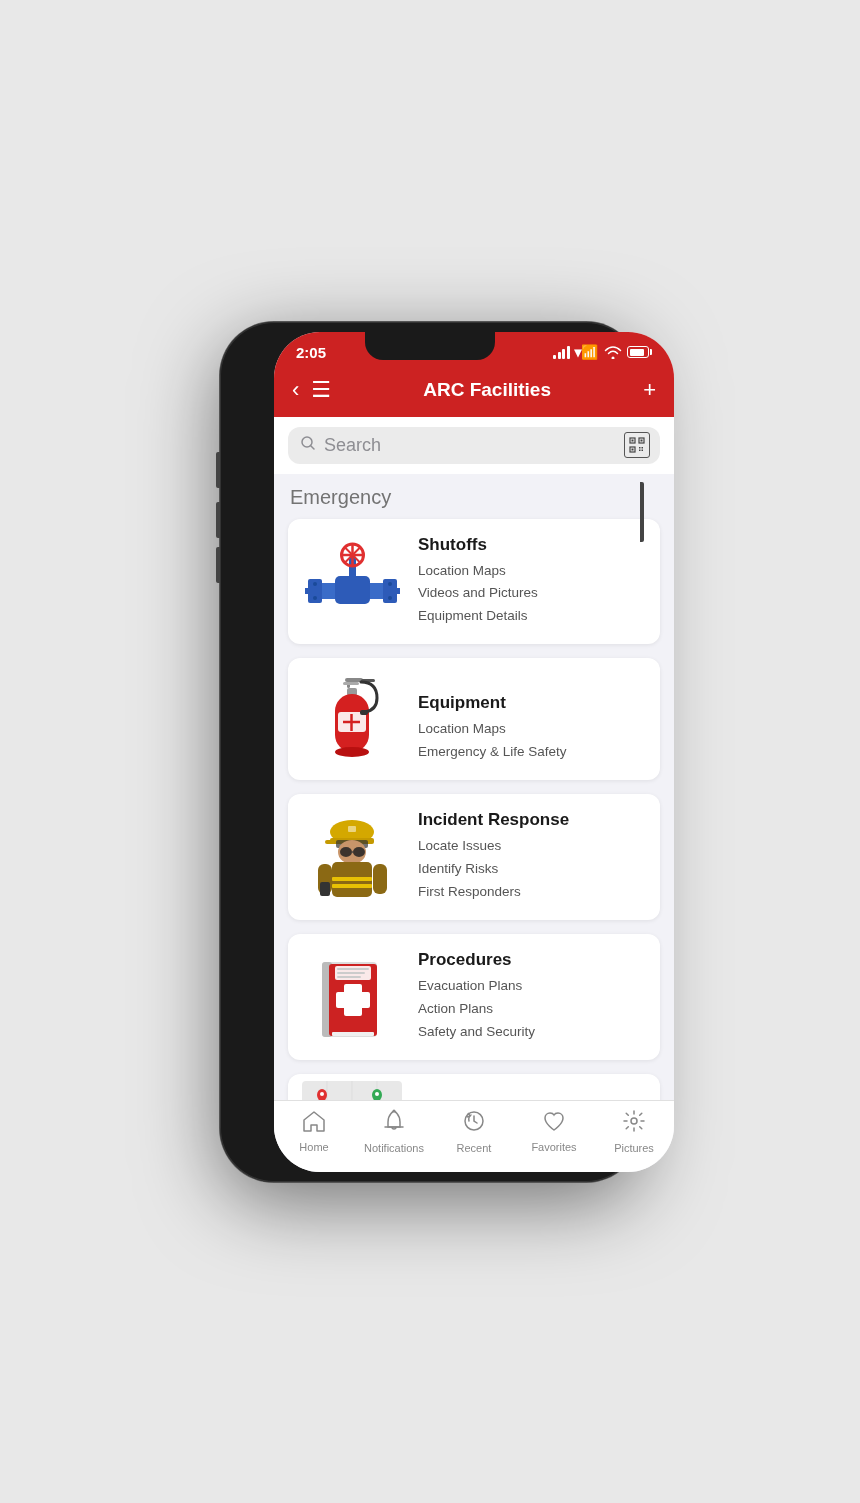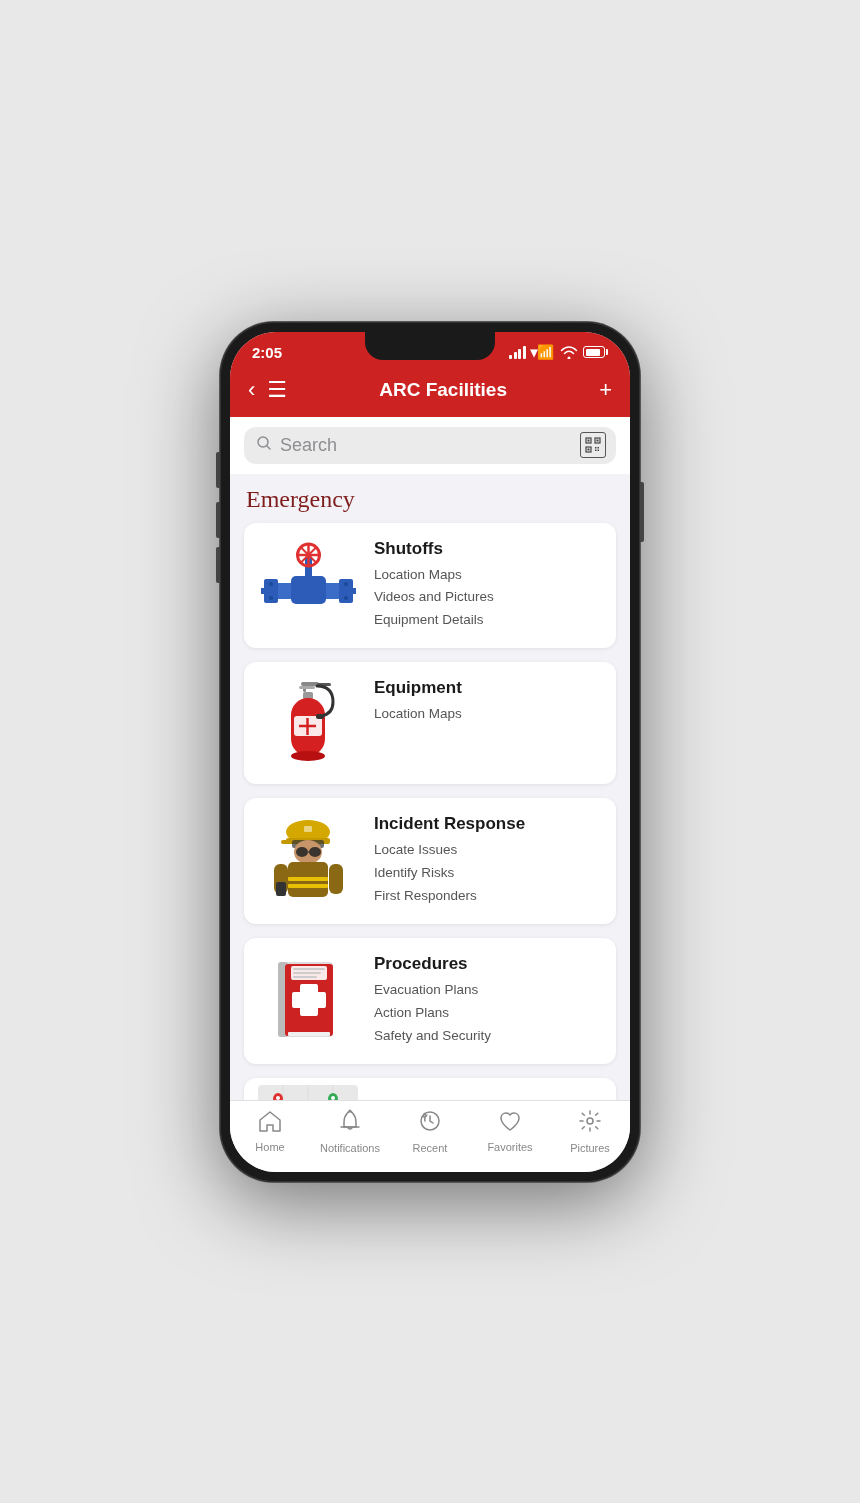--- a/index.html
+++ b/index.html
@@ -49,20 +49,21 @@
     }
 
     .phone-screen {
       width: 100%;
       height: 100%;
       background: #f2f2f7;
       border-radius: 46px;
       overflow: hidden;
       display: flex;
       flex-direction: column;
+      margin-left: 44px;
     }
 
     
     .status-bar {
       background: #cc2222;
       display: flex;
       justify-content: space-between;
       align-items: center;
       padding: 12px 22px 6px;
       color: white;
@@ -136,34 +137,33 @@
     
     .content {
       flex: 1;
       overflow-y: auto;
       background: #f2f2f7;
       padding: 12px 14px;
     }
     .content::-webkit-scrollbar { display: none; }
 
     .section-title {
-      font-size: 24px;
+      font-size: 20px;
       font-weight: 500;
-      color: #7f1d1d;
+      color: #737373;
       margin-bottom: 10px;
       padding-left: 2px;
-      font-family: Liberation Serif, serif;
     }
 
     .card {
       background: white;
       border-radius: 12px;
       margin-bottom: 14px;
       display: flex;
-      align-items: flex-start;
+      align-items: flex-end;
       padding: 16px 14px;
       box-shadow: 0 1px 4px rgba(0,0,0,0.08);
       cursor: pointer;
     }
 
     .card-image {
       width: 100px;
       height: 90px;
       display: flex;
       align-items: center;
@@ -396,20 +396,21 @@
 
             <path d="M44 8 Q60 8 60 24 Q60 36 48 38" stroke="#333" stroke-width="3" fill="none" stroke-linecap="round"></path>
 
             <rect x="43" y="36" width="8" height="5" rx="2" fill="#333"></rect>
           </svg>
         </div>
         <div class="card-info">
           <div class="card-title">Equipment</div>
           <div class="card-subtitle">
             <div>Location Maps</div>
+            <div>Emergency &amp; Life Safety</div>
           </div>
         </div>
       </div>
 
       <div class="card">
         <div class="card-image">
 
           <svg width="85" height="95" viewBox="0 0 85 95">
 
             <ellipse cx="42" cy="20" rx="22" ry="12" fill="#d4a800"></ellipse>

